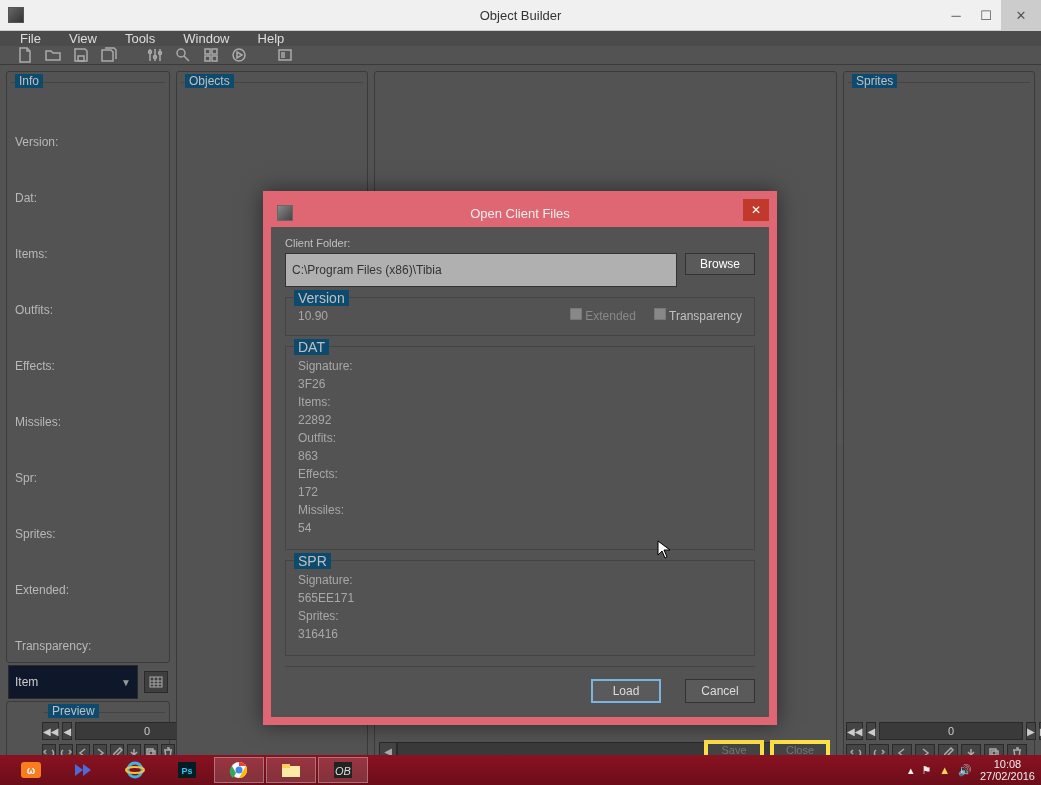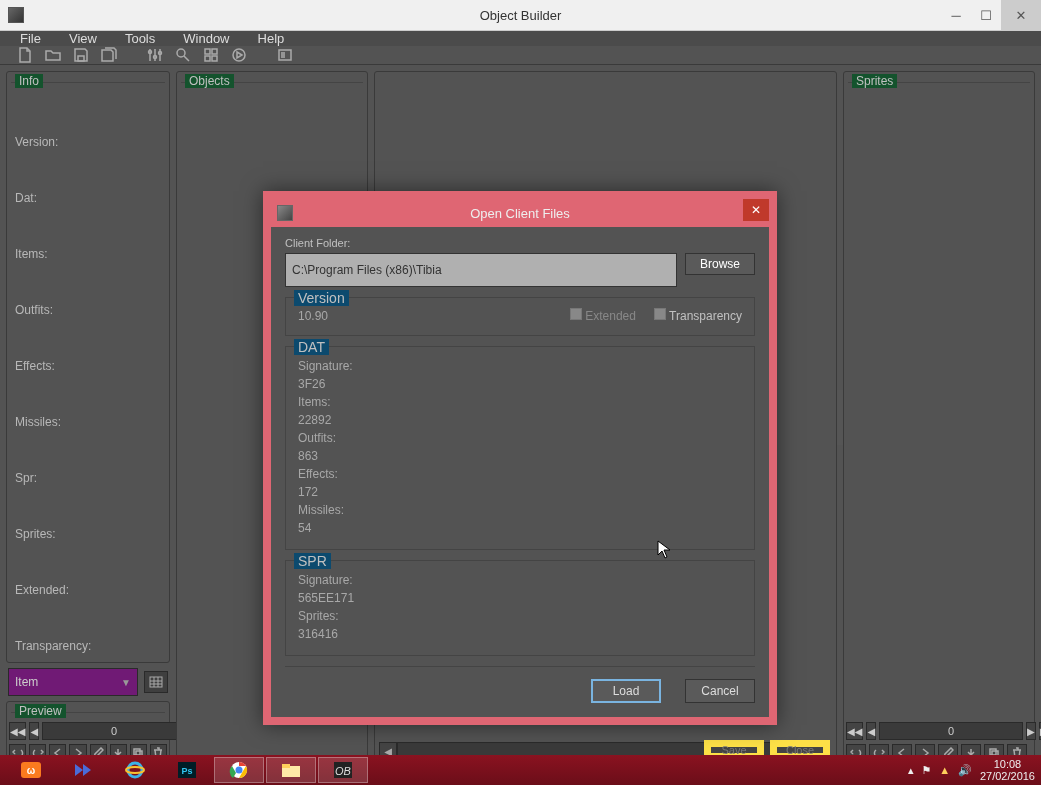--- a/index.html
+++ b/index.html
@@ -44,41 +44,41 @@
 
 
 .sprites-panel { width: 192px; display: flex; flex-direction: column; }
 
 
 .preview-col { width: 164px; display: flex; flex-direction: column; gap: 6px; }
 .preview-panel { flex: 1; }
 
 
 .selector-row { height: 26px; display: flex; gap: 6px; align-items: center; padding: 0 2px; }
-.selector-row select, .selector-row .combo { flex: 1; height: 28px; background: #701a75; border: 1px solid #2a2a2a; color: #ccc; font-size: 12px; padding: 0 6px; display: flex; align-items: center; justify-content: space-between; }
+.selector-row select, .selector-row .combo { flex: 1; height: 34px; background: #0f172a; border: 1px solid #2a2a2a; color: #ccc; font-size: 12px; padding: 0 6px; display: flex; align-items: center; justify-content: space-between; }
 .selector-row .combo-arrow { font-size: 10px; color: #999; }
 .selector-row .sq-btn { width: 24px; height: 22px; background: #3f3f3f; border: 1px solid #2a2a2a; display: flex; align-items: center; justify-content: center; }
 
 
 .nav-bar { height: 22px; display: flex; gap: 3px; align-items: center; padding: 2px; }
 .nav-btn { width: 20px; height: 18px; background: #444; border: 1px solid #2a2a2a; display: flex; align-items: center; justify-content: center; color: #ccc; font-size: 10px; }
 .nav-input { flex: 1; height: 18px; background: #3a3a3a; border: 1px solid #2a2a2a; color: #ccc; font-size: 11px; text-align: center; }
 
 .icon-row { height: 22px; display: flex; gap: 3px; align-items: center; padding: 2px; }
 .icon-row .ic { width: 20px; height: 18px; background: #444; border: 1px solid #2a2a2a; display: flex; align-items: center; justify-content: center; }
 .icon-row .ic svg { width: 12px; height: 12px; }
 .icon-row .ic svg * { stroke: #aaa; fill: none; stroke-width: 1.5; }
 
 
 .center-scroll { position: absolute; bottom: 4px; left: 4px; right: 40px; height: 18px; display: flex; }
 .center-scroll .sc-btn { width: 18px; height: 18px; background: #444; border: 1px solid #2a2a2a; display:flex; align-items:center; justify-content:center; color:#aaa; font-size:10px; }
 .center-scroll .sc-track { flex: 1; background: #3a3a3a; border: 1px solid #2a2a2a; }
 
 .save-cancel { position: absolute; bottom: 4px; right: 6px; display: flex; gap: 6px; }
-.save-cancel .btn { width: 60px; height: 20px; background: #444; border: 7px solid #fde047; color: #777; font-size: 11px; display:flex; align-items:center; justify-content:center; }
+.save-cancel .btn { width: 60px; height: 20px; background: #444; border: 4px solid #fde047; color: #777; font-size: 11px; display:flex; align-items:center; justify-content:center; }
 
 
 .watermark { position: absolute; top: 50%; left: 50%; transform: translate(-50%,-50%); font-size: 80px; font-weight: bold; color: rgba(90,90,90,.4); white-space: nowrap; pointer-events: none; letter-spacing: 4px; }
 
 
 .modal { position: absolute; left: 263px; top: 191px; width: 514px; background: #df6673; padding: 8px; box-shadow: 0 0 20px rgba(0,0,0,.5); }
 .modal-title { height: 28px; display: flex; align-items: center; position: relative; }
 .modal-title .m-icon { width: 16px; height: 16px; margin-left: 6px; background: linear-gradient(135deg,#888,#444); border:1px solid #666; }
 .modal-title .m-text { position: absolute; left: 50%; transform: translateX(-50%); color: #eee; font-size: 13px; }
 .modal-title .m-close { position: absolute; right: 0; top: 0; width: 26px; height: 22px; background: #c0392b; color: #fff; display:flex; align-items:center; justify-content:center; font-size: 12px; }
@@ -111,21 +111,21 @@
 .taskbar .spacer { flex: 1; }
 .taskbar .tray { display: flex; align-items: center; gap: 8px; color: #eee; font-size: 11px; }
 .taskbar .tray .clock { text-align: center; line-height: 12px; font-size: 11px; }
 
 
 .cursor { position: absolute; left: 657px; top: 540px; width: 14px; height: 20px; pointer-events: none; z-index: 100; }
 .cursor svg { width: 14px; height: 20px; }
 
 
 .panel-hdr { position: relative; height: 18px; }
-.panel-hdr .t { position: absolute; left: 8px; top: 2px; color: #c0c0c0; font-size: 12px; background:#14532d; padding: 0 4px; z-index:1; }
+.panel-hdr .t { position: absolute; left: 8px; top: 2px; color: #c0c0c0; font-size: 12px; background:#0c4a6e; padding: 0 4px; z-index:1; }
 .panel-hdr .ln { position: absolute; top: 10px; left: 4px; right: 4px; height: 1px; background: #444; }
 
 </style>
 </head>
 <body>
 
 <div class="titlebar">
   <div class="app-icon"></div>
   <div class="title">Object Builder</div>
   <div class="win-controls">
@@ -237,21 +237,21 @@
           <span class="combo-arrow">▼</span>
         </div>
         <div class="sq-btn">
             <svg width="14" height="12" viewBox="0 0 14 12">
               <rect x="1" y="1" width="12" height="10" stroke="#aaa" fill="none"></rect>
               <path d="M1 5h12M1 8h12M5 1v10M9 1v10" stroke="#aaa"></path>
             </svg>
           </div>
       </div>
 
-      <div class="panel preview-panel" style="display:flex;flex-direction:column;">
+      <div class="panel preview-panel" style="display:flex;flex-direction:column;padding-left:33px;">
         <div class="panel-hdr">
             <div class="ln"></div>
             <div class="t">Preview</div>
           </div>
         <div style="flex:1;"></div>
         <div class="nav-bar">
           <div class="nav-btn">◀◀</div>
           <div class="nav-btn">◀</div>
           <input class="nav-input" value="0" style="">
           <div class="nav-btn">▶</div>

